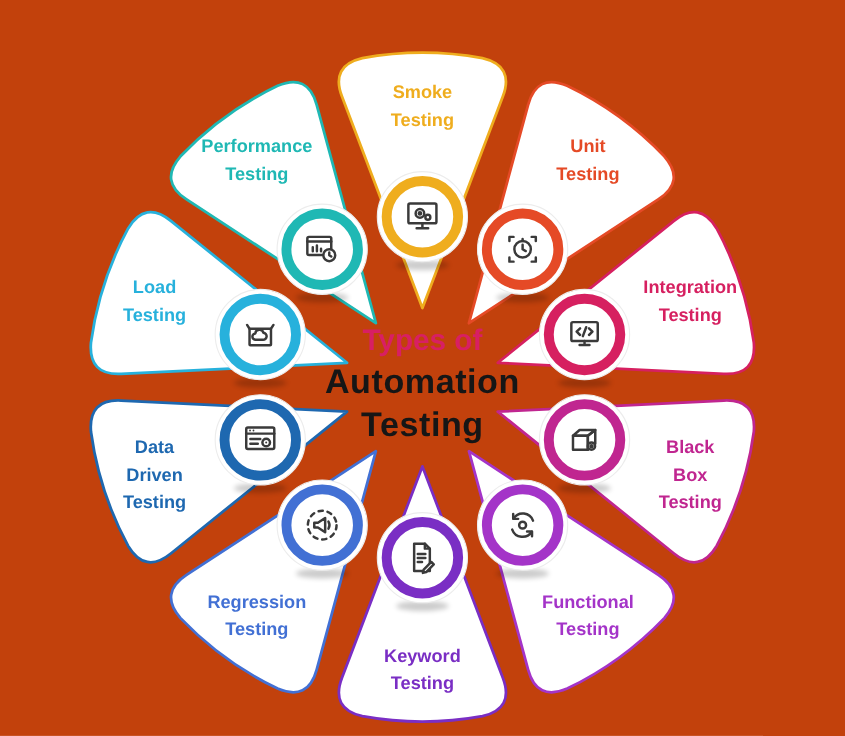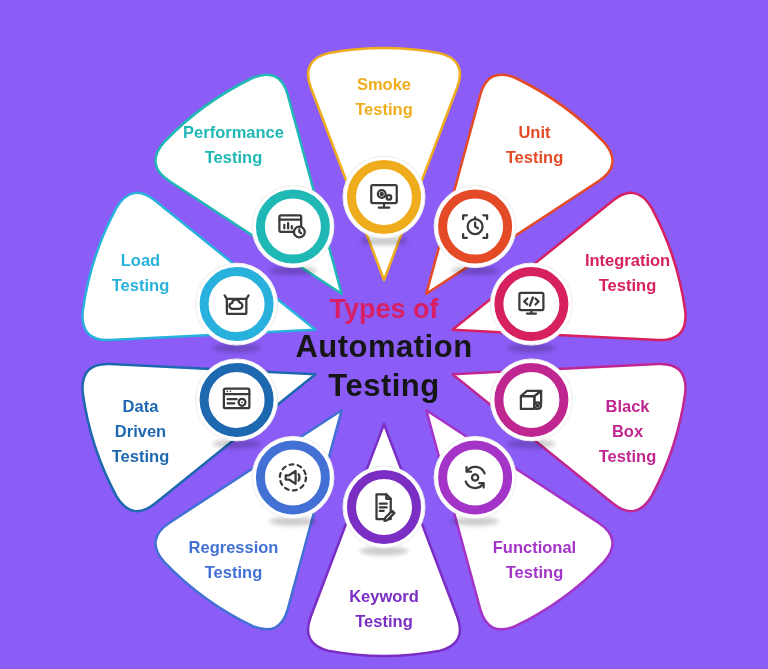--- a/index.html
+++ b/index.html
@@ -1,16 +1,16 @@
 <!DOCTYPE html>
 <html><head>
 <meta charset="utf-8">
 <style>
   html,body{margin:0;padding:0;background:#ffffff;}
-  .canvas{position:relative;width:768px;height:669px;background:#8b5cf6;overflow:hidden;
+  .canvas{position:relative;width:768px;height:669px;background:#c2410c;overflow:hidden;
           font-family:"Liberation Sans",sans-serif;}
   svg{display:block;}
   .seg-label{font-family:"Liberation Sans",sans-serif;font-weight:bold;font-size:16.5px;}
   .title-small{font-family:"Liberation Sans",sans-serif;font-weight:bold;font-size:27px;}
   .title-big{font-family:"Liberation Sans",sans-serif;font-weight:bold;font-size:31px;letter-spacing:.5px;}
 </style>
 </head>
 <body>
 
 <div class="canvas">

